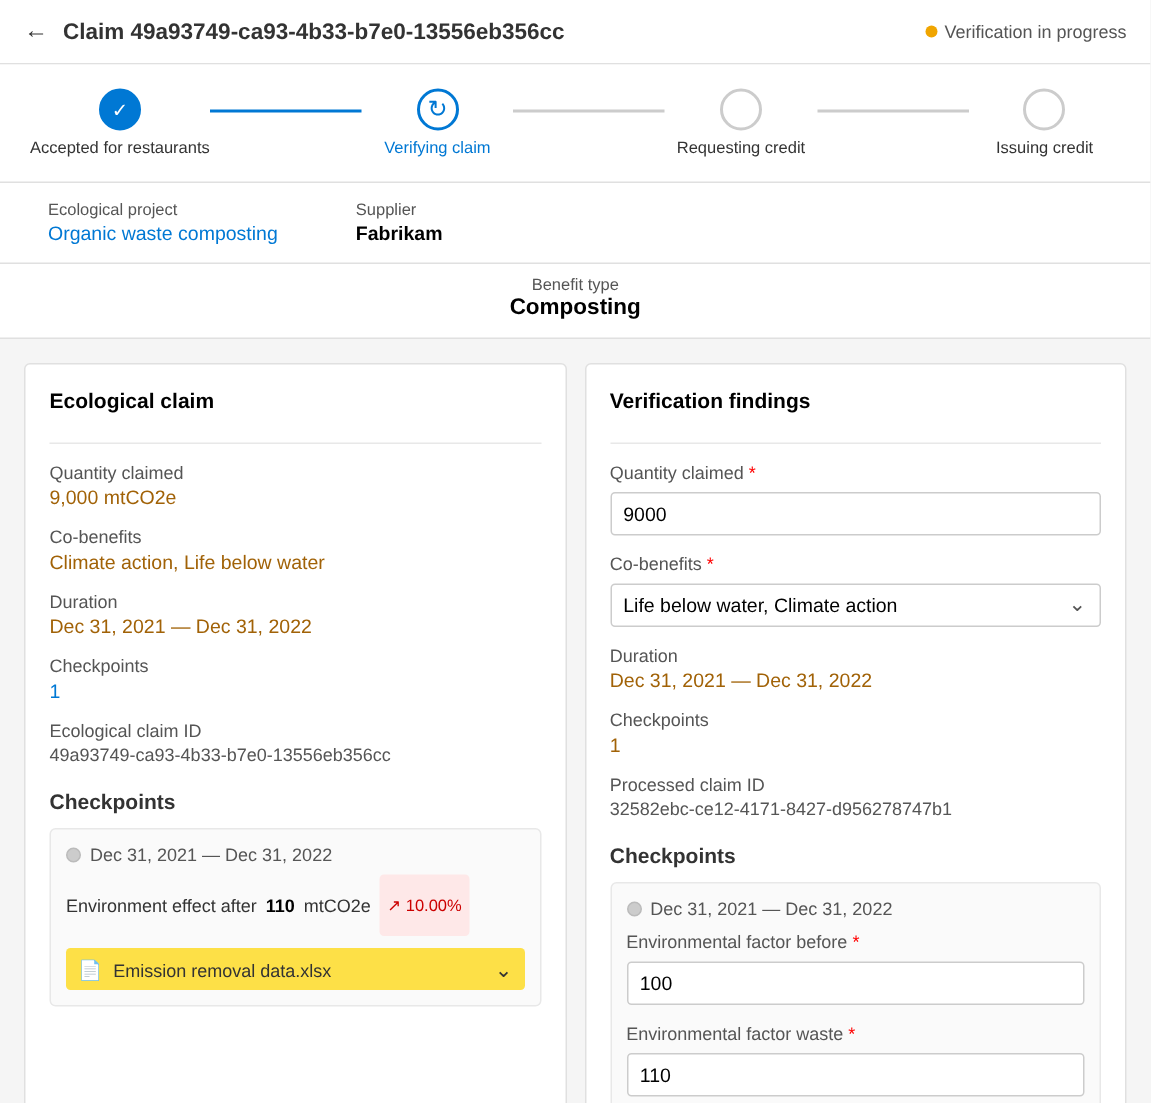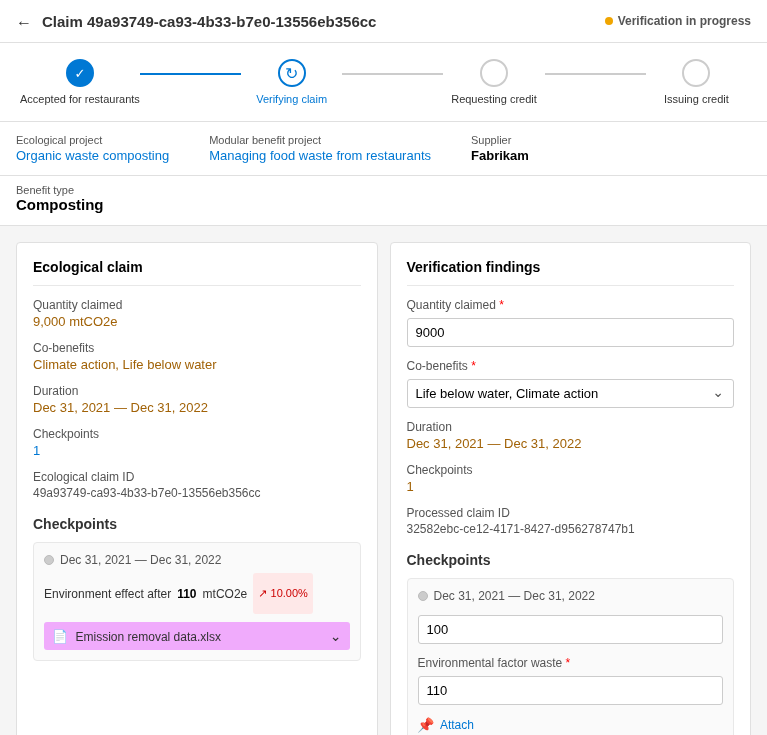--- a/index.html
+++ b/index.html
@@ -1,69 +1,69 @@
 <!DOCTYPE html>
 <html><head>
   <meta charset="utf-8">
   <style>
     * { box-sizing: border-box; margin: 0; padding: 0; }
     body { font-family: 'Segoe UI', Arial, sans-serif; font-size: 13px; background: #f5f5f5; color: #333; width: 767px; min-height: 735px; overflow-x: hidden; }
 
     .header { display: flex; align-items: center; padding: 12px 16px; background: #fff; border-bottom: 1px solid #e0e0e0; gap: 10px; }
     .back-arrow { font-size: 16px; cursor: pointer; color: #333; }
     .header-title { font-size: 15px; font-weight: 700; flex: 1; }
-    .status-badge { display: flex; align-items: center; gap: 5px; font-size: 12px; color: #555; font-weight: bold; }
+    .status-badge { display: flex; align-items: center; gap: 5px; font-size: 12px; color: #555; }
     .status-dot { width: 8px; height: 8px; border-radius: 50%; background: #f0a500; display: inline-block; }
 
     .progress-bar { background: #fff; padding: 16px 20px 0 20px; border-bottom: 1px solid #e0e0e0; }
     .steps { display: flex; align-items: flex-start; justify-content: space-between; position: relative; padding-bottom: 16px; }
     .step { display: flex; flex-direction: column; align-items: center; flex: 1; position: relative; }
     .step-circle { width: 28px; height: 28px; border-radius: 50%; display: flex; align-items: center; justify-content: center; z-index: 1; font-size: 13px; }
     .step-circle.completed { background: #0078d4; color: #fff; border: 2px solid #0078d4; }
     .step-circle.active { background: #fff; color: #0078d4; border: 2px solid #0078d4; }
     .step-circle.inactive { background: #fff; color: #999; border: 2px solid #ccc; }
     .step-label { margin-top: 6px; font-size: 11px; text-align: center; color: #333; white-space: nowrap; }
     .step-label.active { color: #0078d4; font-weight: 500; }
 
     .info-section { background: #fff; padding: 12px 16px; border-bottom: 1px solid #e0e0e0; }
-    .info-row { display: flex; gap: 40px; flex-wrap: wrap; }
+    .info-row { display: flex; gap: 52px; flex-wrap: wrap; margin-left: 16px; }
     .info-group { display: flex; flex-direction: column; }
     .info-label { font-size: 11px; color: #555; margin-bottom: 2px; }
     .info-value { font-size: 13px; color: #0078d4; font-weight: 500; cursor: pointer; }
     .info-value.black { color: #000; font-weight: 700; }
-    .benefit-type { padding: 8px 16px 12px; background: #fff; border-bottom: 1px solid #e0e0e0; }
+    .benefit-type { padding: 8px 16px 12px; background: #fff; border-bottom: 1px solid #e0e0e0; text-align: center; }
     .benefit-type-label { font-size: 11px; color: #555; }
     .benefit-type-value { font-size: 15px; font-weight: 700; color: #000; }
 
     .main-content { display: flex; gap: 0; padding: 16px; gap: 12px; background: #f5f5f5; }
 
     .left-panel, .right-panel { background: #fff; border: 1px solid #e0e0e0; border-radius: 4px; padding: 16px; flex: 1; }
 
-    .panel-title { font-size: 14px; font-weight: 600; color: #000; margin-bottom: 12px; padding-bottom: 10px; border-bottom: 1px solid #e8e8e8; }
+    .panel-title { font-size: 14px; font-weight: 600; color: #000; margin-bottom: 12px; padding-bottom: 20px; border-bottom: 1px solid #e8e8e8; }
 
     .field-row { margin-bottom: 12px; }
     .field-label { font-size: 12px; color: #555; margin-bottom: 2px; }
     .field-value { font-size: 13px; color: #a16207; }
     .field-value.blue { color: #0078d4; }
 
     .co-benefits-text { font-size: 12px; color: #555; margin-bottom: 2px; }
 
     .claim-id { font-size: 12px; color: #555; word-break: break-all; }
 
     .checkpoints-section { margin-top: 16px; }
     .checkpoints-title { font-size: 14px; font-weight: 600; margin-bottom: 10px; }
 
     .checkpoint-item { padding: 10px; background: #fafafa; border: 1px solid #e8e8e8; border-radius: 4px; margin-bottom: 8px; }
     .checkpoint-date { font-size: 12px; color: #555; margin-bottom: 6px; display: flex; align-items: center; gap: 6px; }
     .checkpoint-circle { width: 10px; height: 10px; border-radius: 50%; background: #ccc; border: 1px solid #bbb; display: inline-block; flex-shrink: 0; }
     .checkpoint-env { font-size: 12px; color: #333; margin-bottom: 2px; }
     .highlight-num { font-weight: 700; color: #000; }
     .increase-badge { background: #fee8e8; color: #c00; font-size: 11px; padding: 14px 5px; border-radius: 3px; font-weight: 500; }
 
-    .file-row { display: flex; align-items: center; justify-content: space-between; padding: 6px 8px; background: #f0abfc; border-radius: 3px; margin-top: 8px; font-size: 12px; color: #333; cursor: pointer; }
+    .file-row { display: flex; align-items: center; justify-content: space-between; padding: 6px 8px; background: #fde047; border-radius: 3px; margin-top: 8px; font-size: 12px; color: #333; cursor: pointer; }
     .file-icon { font-size: 13px; margin-right: 4px; }
 
     
     .required-star { color: red; }
     .input-field { width: 100%; padding: 6px 8px; border: 1px solid #ccc; border-radius: 3px; font-size: 13px; margin-top: 4px; outline: none; }
     .select-field { width: 100%; padding: 6px 8px; border: 1px solid #ccc; border-radius: 3px; font-size: 13px; margin-top: 4px; background: #fff; appearance: none; cursor: pointer; }
     .select-wrapper { position: relative; }
     .select-wrapper::after { content: '⌄'; position: absolute; right: 10px; top: 50%; transform: translateY(-50%); font-size: 14px; pointer-events: none; color: #555; }
 
     .attach-btn { display: flex; align-items: center; gap: 5px; color: #0078d4; font-size: 12px; cursor: pointer; margin-top: 8px; }
@@ -110,24 +110,20 @@
   </div>
 </div>
 
 <div class="info-section">
   <div class="info-row">
     <div class="info-group">
       <span class="info-label">Ecological project</span>
       <span class="info-value">Organic waste composting</span>
     </div>
     <div class="info-group">
-      <span class="info-label">Modular benefit project</span>
-      <span class="info-value">Managing food waste from restaurants</span>
-    </div>
-    <div class="info-group">
       <span class="info-label">Supplier</span>
       <span class="info-value black">Fabrikam</span>
     </div>
   </div>
 </div>
 <div class="benefit-type">
   <div class="benefit-type-label">Benefit type</div>
   <div class="benefit-type-value">Composting</div>
 </div>
 
@@ -225,20 +221,24 @@
 
     <div class="checkpoints-section">
       <div class="checkpoints-title">Checkpoints</div>
       <div class="checkpoint-item">
         <div class="checkpoint-date">
           <span class="checkpoint-circle"></span>
           <span>Dec 31, 2021 — Dec 31, 2022</span>
         </div>
 
         <div class="field-row" style="margin-top:8px;">
+          <div class="field-label">
+            <span>Environmental factor before</span>
+            <span class="required-star">*</span>
+          </div>
           <input class="input-field" type="text" value="100" style="">
         </div>
 
         <div class="field-row">
           <div class="field-label">
             <span>Environmental factor waste</span>
             <span class="required-star">*</span>
           </div>
           <input class="input-field" type="text" value="110" style="">
         </div>

